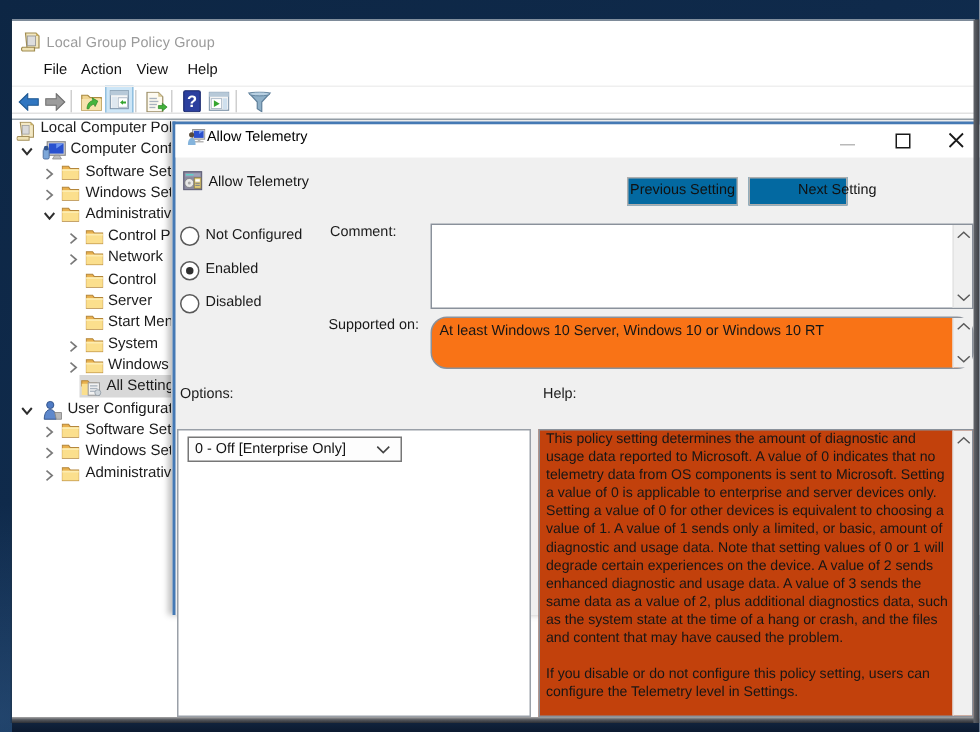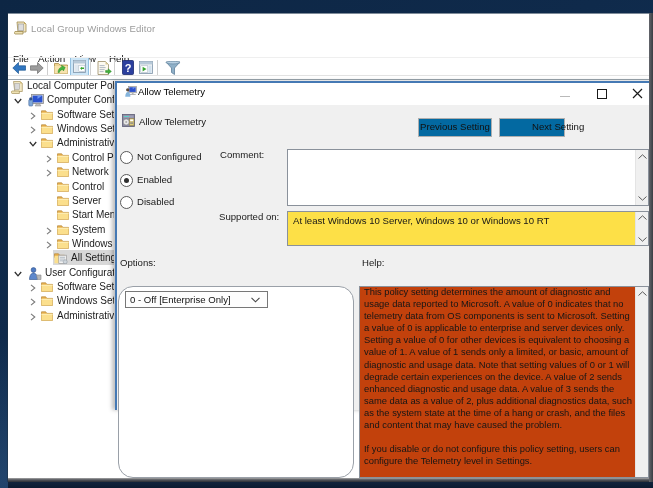--- a/index.html
+++ b/index.html
@@ -7,21 +7,21 @@
   body {
     font-family:"Liberation Sans", sans-serif;
     background:radial-gradient(ellipse 300px 230px at 0% 98%, rgba(62,106,155,0.38), rgba(62,106,155,0) 62%), linear-gradient(150deg,#0d2644 0%,#0f2a4b 40%,#123156 75%,#17395f 100%);
     position:relative;
   }
   .abs { position:absolute; }
   #win {
     left:8px; top:13px; width:642px; height:468px;
     background:#fff; border-top:1px solid #7e8b99;
   }
-  #menubar span { position:absolute; top:12px; }
+  #menubar span { position:absolute; top:0;margin-left:16px; }
   .tsep { position:absolute; top:3px; width:1px; height:15px; background:#cfcfcf; }
   .trow { position:absolute; height:14px; font-size:10px; color:#1c1c1c; white-space:nowrap; }
   .trow .lbl { position:absolute; top:1px; }
   #dlg {
     left:115px; top:81px; width:538px; height:329px;
     background:#f0f0f0;
     border-left:2px solid #4579b4; border-top:2px solid #4579b4;
     box-shadow:-3px 0 4px rgba(0,0,0,0.25);
   }
   .btn {
@@ -38,21 +38,21 @@
 </head>
 <body>
 
 <div id="win" class="abs">
   <svg class="abs" style="left:6px; top:7px" width="13" height="14" viewBox="0 0 13 14">
     <path d="M3 1 h7 l2 2 v8 h-8 z" fill="#f3e7bf" stroke="#a08c50" stroke-width="0.8"></path>
     <path d="M10 1 l2 2 h-2 z" fill="#c9ae62"></path>
     <rect x="4.2" y="3" width="5.5" height="6.5" fill="#ddd" stroke="#999" stroke-width="0.6"></rect>
     <path d="M1 10.5 h8 v2.5 h-8 a1.5 1.5 0 0 1 0 -2.5 z" fill="#efe2b4" stroke="#a08c50" stroke-width="0.8"></path>
   </svg>
-  <div class="abs" style="left:23px; top:9px; font-size:9.6px; color:#9b9b9b; letter-spacing:.1px;">Local Group Windows Editor</div>
+  <div class="abs" style="left:23px; top:9px; font-size:9.6px; color:#9b9b9b; letter-spacing:.1px;">Local Group Policy Group</div>
 
   <div id="menubar" class="abs" style="left:0; top:27px; width:100%; height:13px; font-size:9.8px; color:#111;">
     <span style="left:5px">File</span>
     <span style="left:30px">Action</span>
     <span style="left:67px">View</span>
     <span style="left:101px">Help</span>
   </div>
 
   <div id="toolbar" class="abs" style="left:0; top:43px; width:100%; height:22px;">
     <svg class="abs" style="left:4px; top:5px" width="14" height="12" viewBox="0 0 14 12">
@@ -339,36 +339,36 @@
       <svg style="position:absolute; left:2px; top:4px" width="9" height="5" viewBox="0 0 9 5">
           <path d="M0.5 4.5 L4.5 0.8 L8.5 4.5" fill="none" stroke="#5a5a5a" stroke-width="1"></path>
         </svg>
       <svg style="position:absolute; left:2px; bottom:4px" width="9" height="5" viewBox="0 0 9 5">
           <path d="M0.5 0.5 L4.5 4.2 L8.5 0.5" fill="none" stroke="#5a5a5a" stroke-width="1"></path>
         </svg>
     </div>
   </div>
 
   <div class="rlbl" style="left:102px; top:128px;">Supported on:</div>
-  <div class="fieldbox" style="left:170px; top:128px; width:362px; height:35px; background:#fde047;">
+  <div class="fieldbox" style="left:170px; top:128px; width:362px; height:35px; background:#f97316;border-radius:11px;">
     <div style="position:absolute; left:5px; top:3px; font-size:9.6px; color:#161616;">At least Windows 10 Server, Windows 10 or Windows 10 RT</div>
     <div class="sbtrack">
       <svg style="position:absolute; left:2px; top:3px" width="9" height="5" viewBox="0 0 9 5">
           <path d="M0.5 4.5 L4.5 0.8 L8.5 4.5" fill="none" stroke="#5a5a5a" stroke-width="1"></path>
         </svg>
       <svg style="position:absolute; left:2px; bottom:3px" width="9" height="5" viewBox="0 0 9 5">
           <path d="M0.5 0.5 L4.5 4.2 L8.5 0.5" fill="none" stroke="#5a5a5a" stroke-width="1"></path>
         </svg>
     </div>
   </div>
 
   <div class="rlbl" style="left:3px; top:174px;">Options:</div>
   <div class="rlbl" style="left:245px; top:174px;">Help:</div>
 
-  <div class="fieldbox" style="left:1px; top:203px; width:236px; height:192px; background:#fff; border-color:#9aa0a8;border-radius:15px;">
+  <div class="fieldbox" style="left:1px; top:203px; width:236px; height:192px; background:#fff; border-color:#9aa0a8;">
     <div style="position:absolute; left:6px; top:4px; width:143px; height:17px; background:#fdfdfd; border:1px solid #777777;">
       <div style="position:absolute; left:4px; top:2px; font-size:9.6px; color:#111;">0 - Off [Enterprise Only]</div>
       <svg style="position:absolute; right:7px; top:5px" width="9" height="6" viewBox="0 0 9 6">
           <path d="M0.5 0.8 L4.5 4.8 L8.5 0.8" fill="none" stroke="#444444" stroke-width="1.1"></path>
         </svg>
     </div>
   </div>
 
   <div class="fieldbox" style="left:242px; top:203px; width:290px; height:192px; background:#c2410c;">
     <div class="helptext" style="position:absolute; left:4px; top:-1px; width:268px;">This policy setting determines the amount of diagnostic and<br>usage data reported to Microsoft. A value of 0 indicates that no<br>telemetry data from OS components is sent to Microsoft. Setting<br>a value of 0 is applicable to enterprise and server devices only.<br>Setting a value of 0 for other devices is equivalent to choosing a<br>value of 1. A value of 1 sends only a limited, or basic, amount of<br>diagnostic and usage data. Note that setting values of 0 or 1 will<br>degrade certain experiences on the device. A value of 2 sends<br>enhanced diagnostic and usage data. A value of 3 sends the<br>same data as a value of 2, plus additional diagnostics data, such<br>as the system state at the time of a hang or crash, and the files<br>and content that may have caused the problem.<br><br>If you disable or do not configure this policy setting, users can<br>configure the Telemetry level in Settings.</div>

